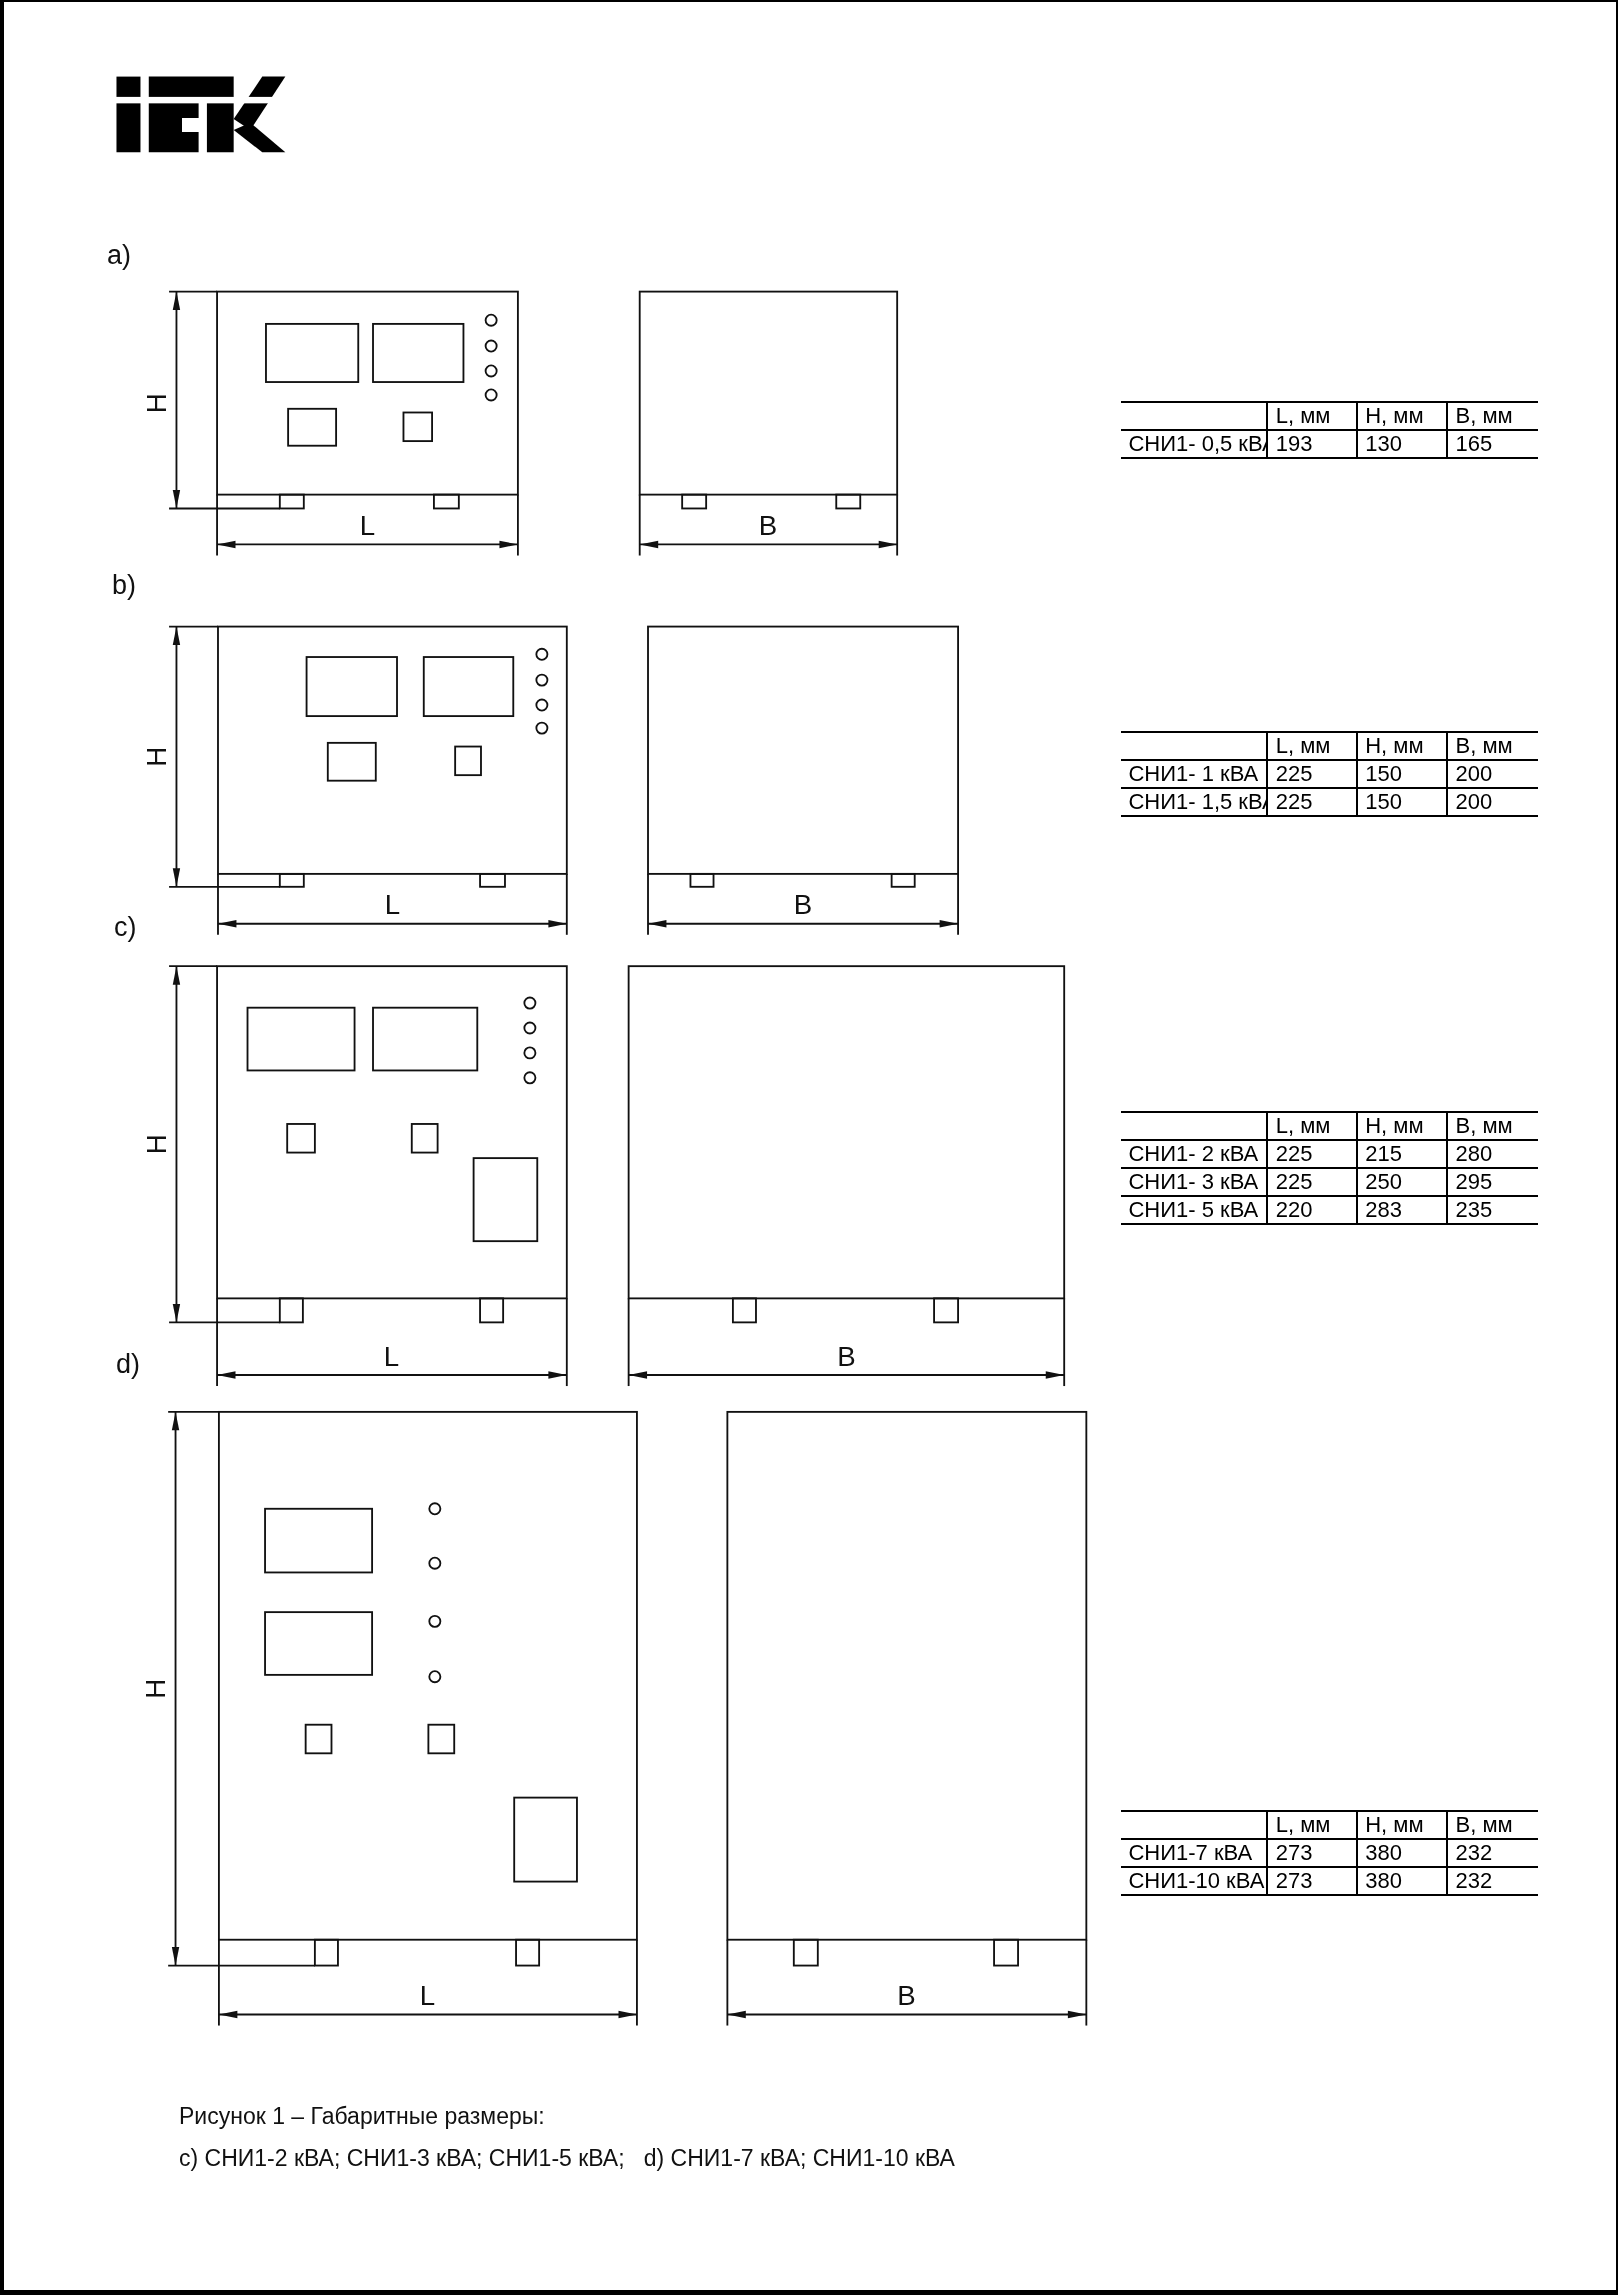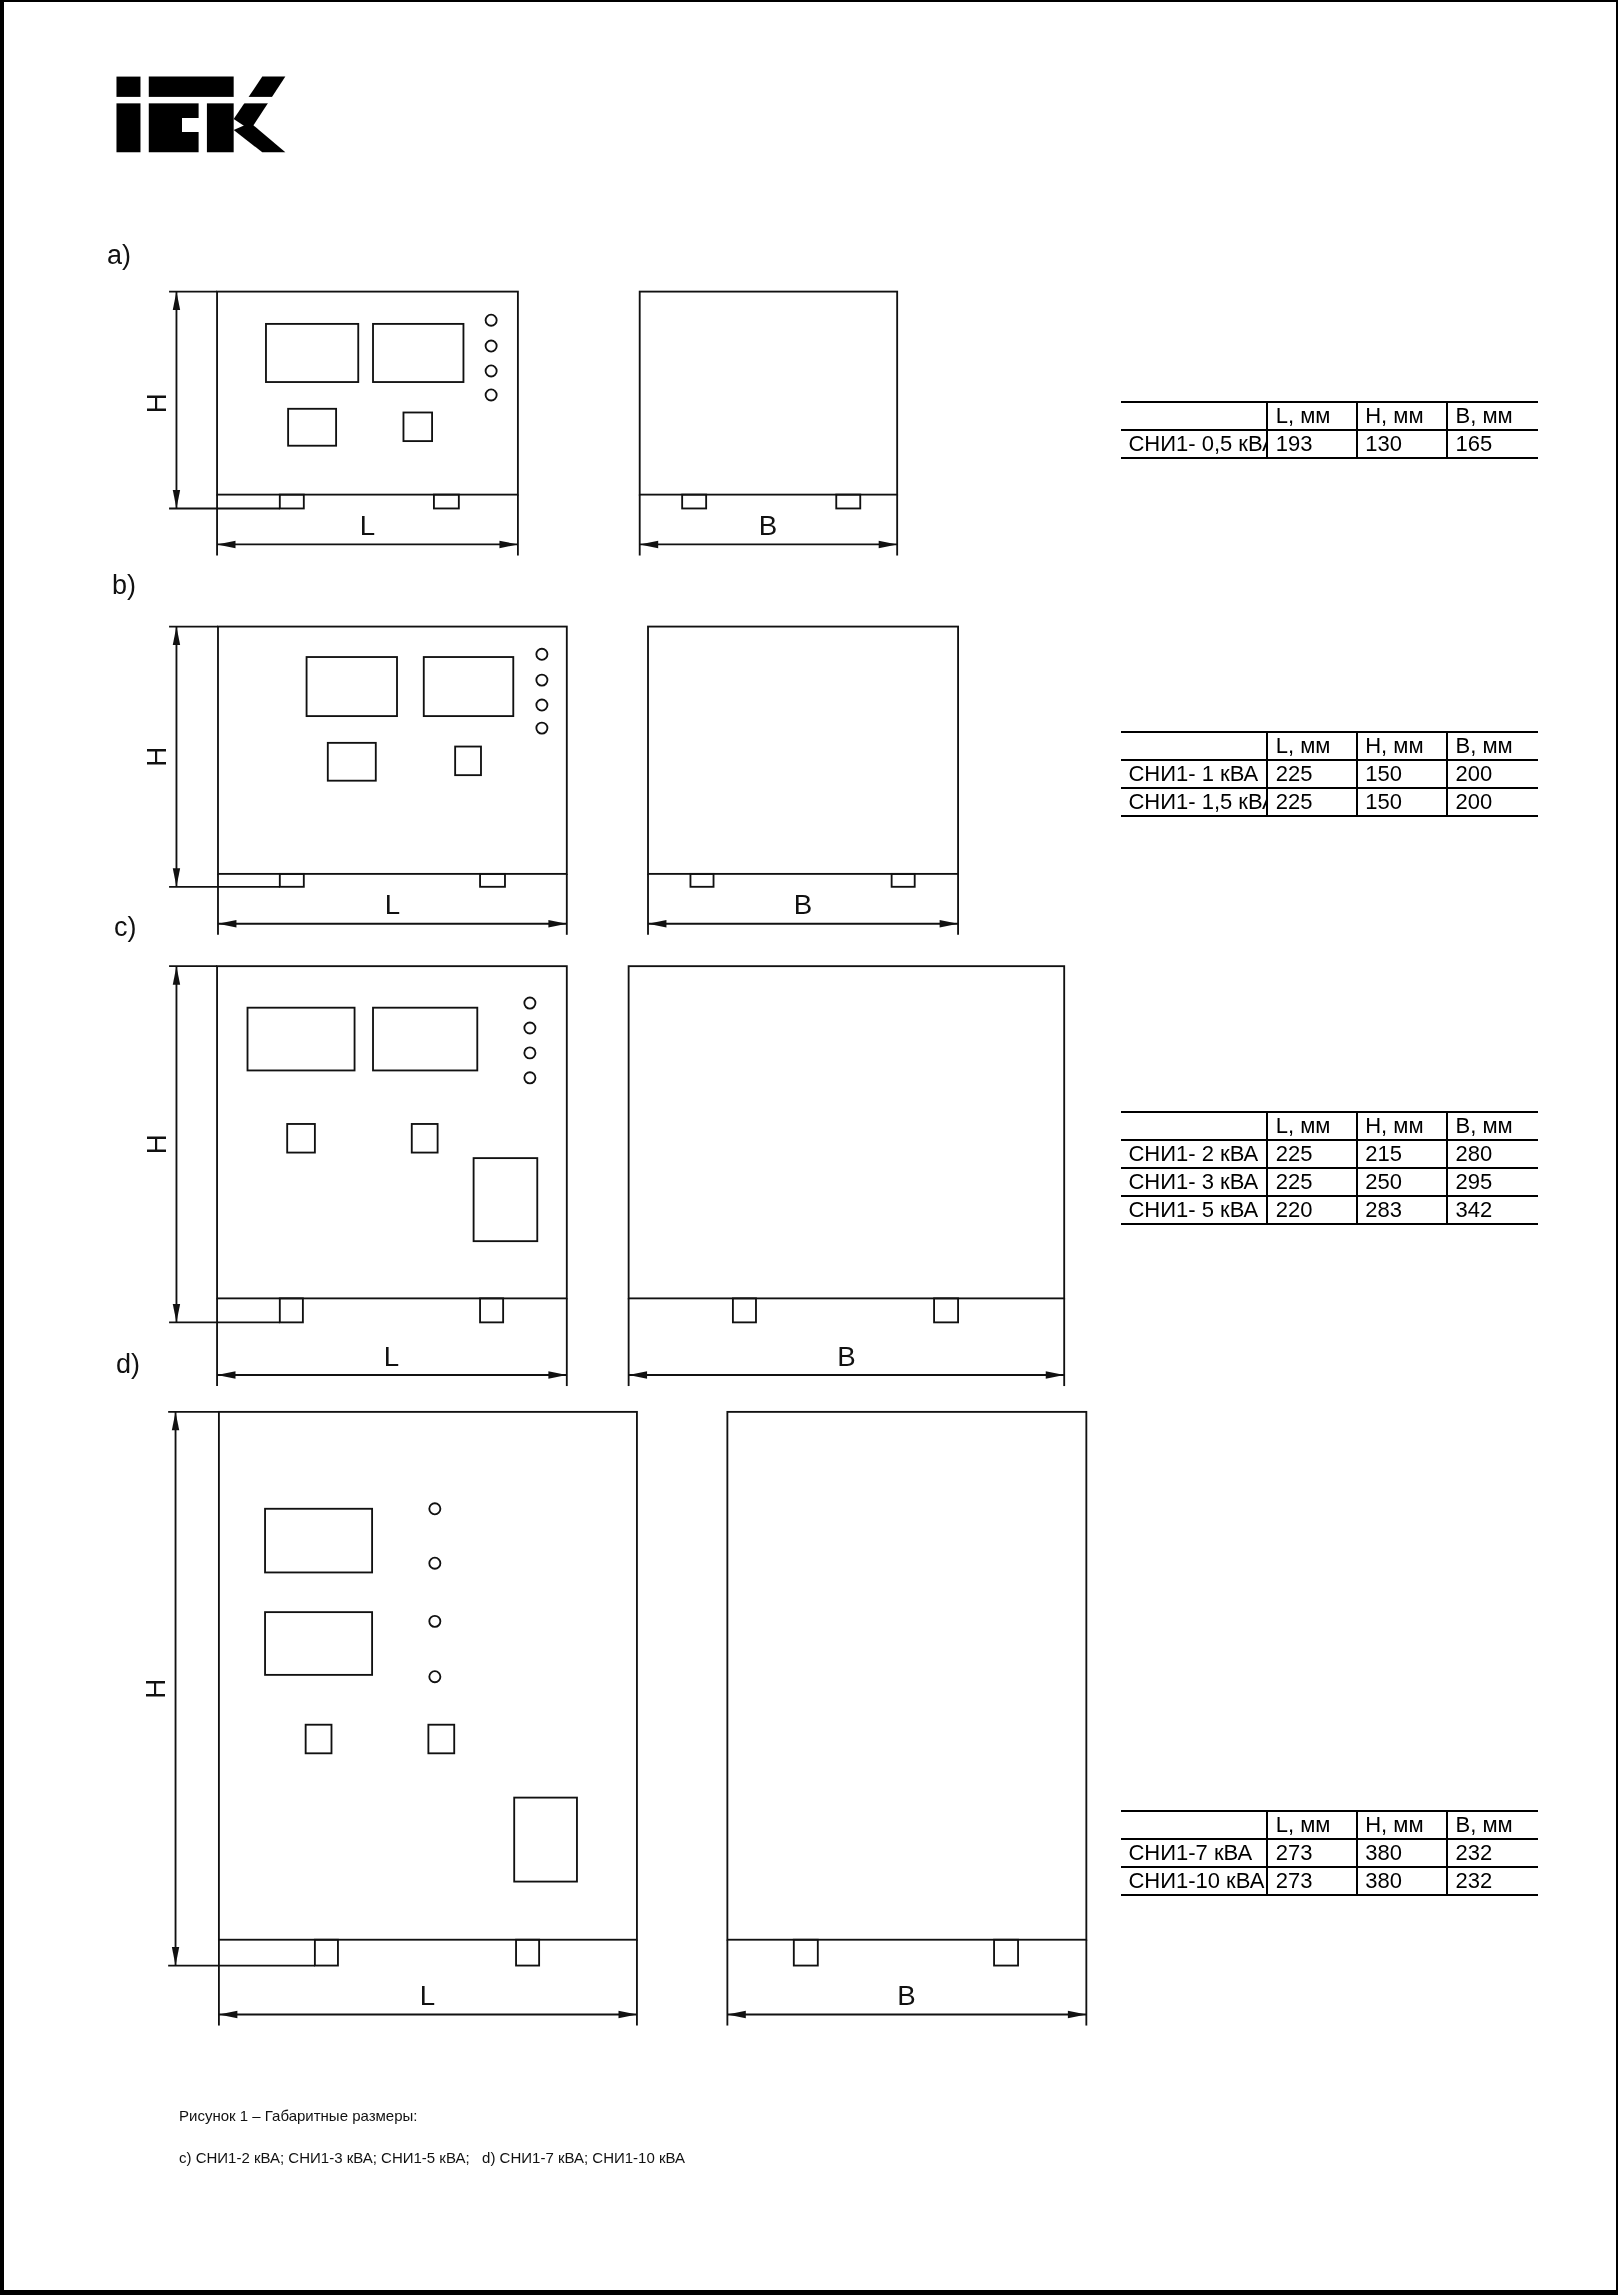--- a/index.html
+++ b/index.html
@@ -48,21 +48,21 @@
   }
   .dims-table td + td{border-left:2.8px solid #000;}
   .col-model{width:138px;}
   .col-l{width:80px;}
   .col-h{width:81px;margin-left:12px;}
   .col-b{width:82px;}
   .caption{
     position:absolute;
     left:179px;
     top:2095px;
-    font-size:15px;
+    font-size:23px;
     line-height:42px;
     color:#111;
   }
   .caption div{white-space:pre;}
 </style>
 </head>
 <body>
 
 <div class="page">
 
@@ -332,21 +332,21 @@
     <tr>
       <td>СНИ1- 3 кВА</td>
       <td>225</td>
       <td>250</td>
       <td>295</td>
     </tr>
     <tr>
       <td>СНИ1- 5 кВА</td>
       <td>220</td>
       <td>283</td>
-      <td>342</td>
+      <td>235</td>
     </tr>
   </tbody>
     </table>
 
   <table class="dims-table" style="top:1810px;">
     <tbody>
         <tr>
       <td class="col-model"></td>
       <td class="col-l">L, мм</td>
       <td class="col-h">H, мм</td>

